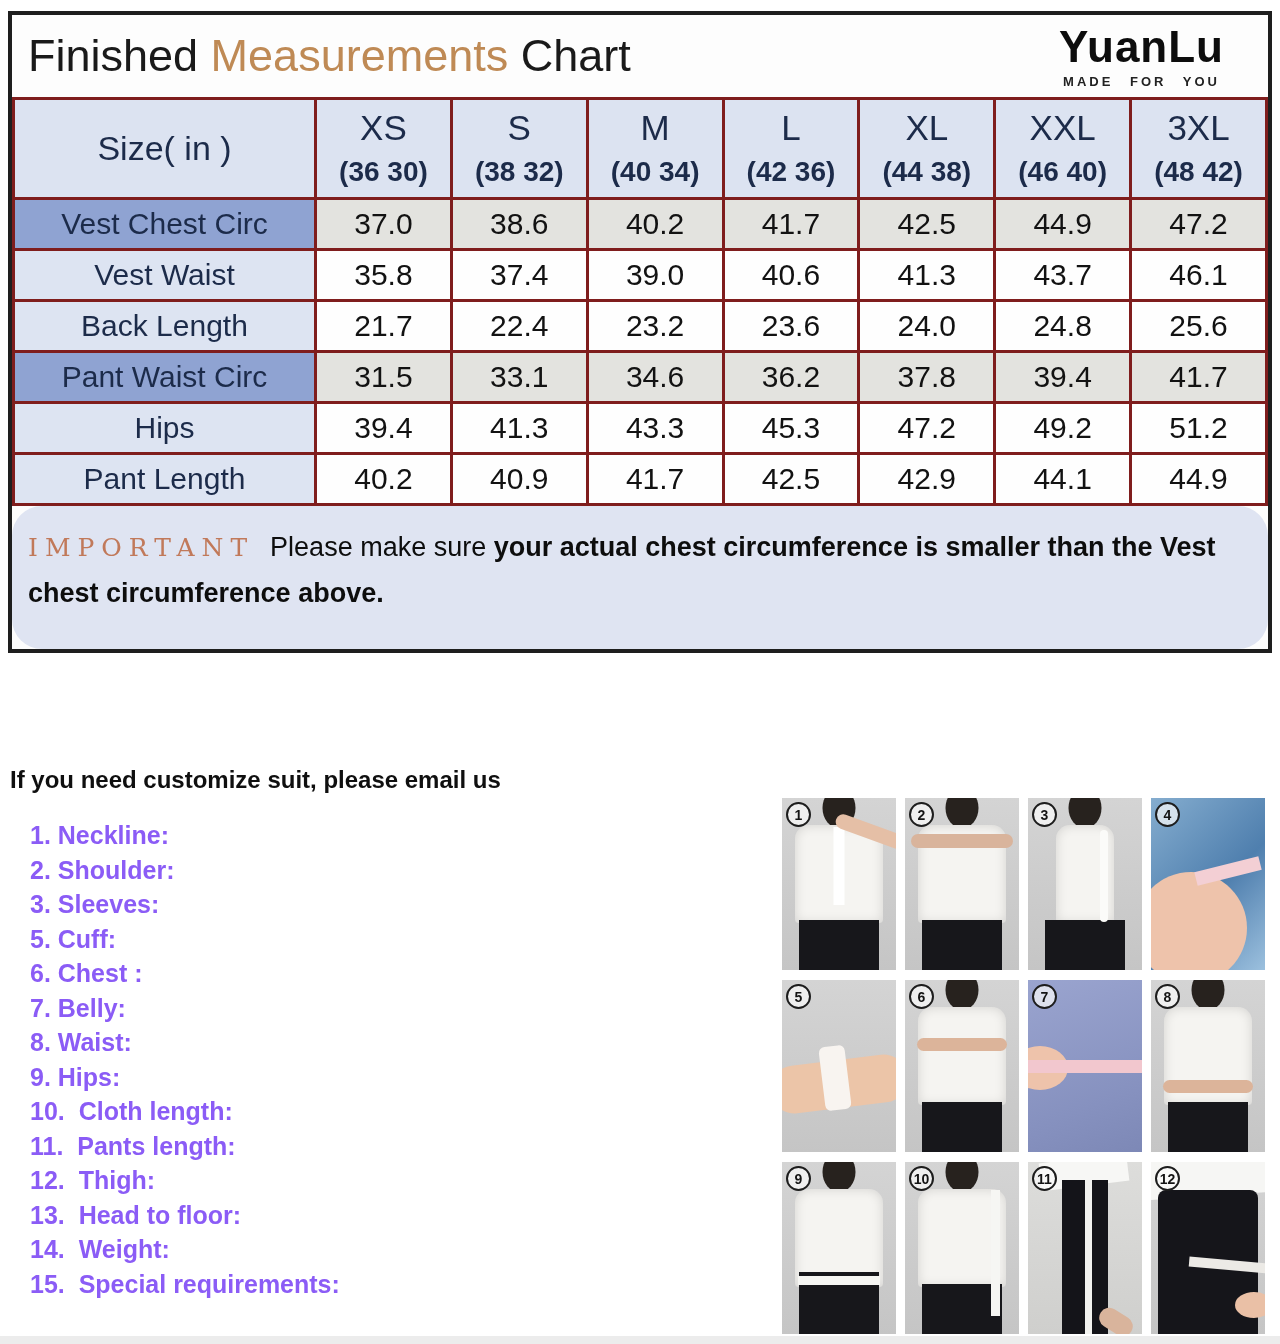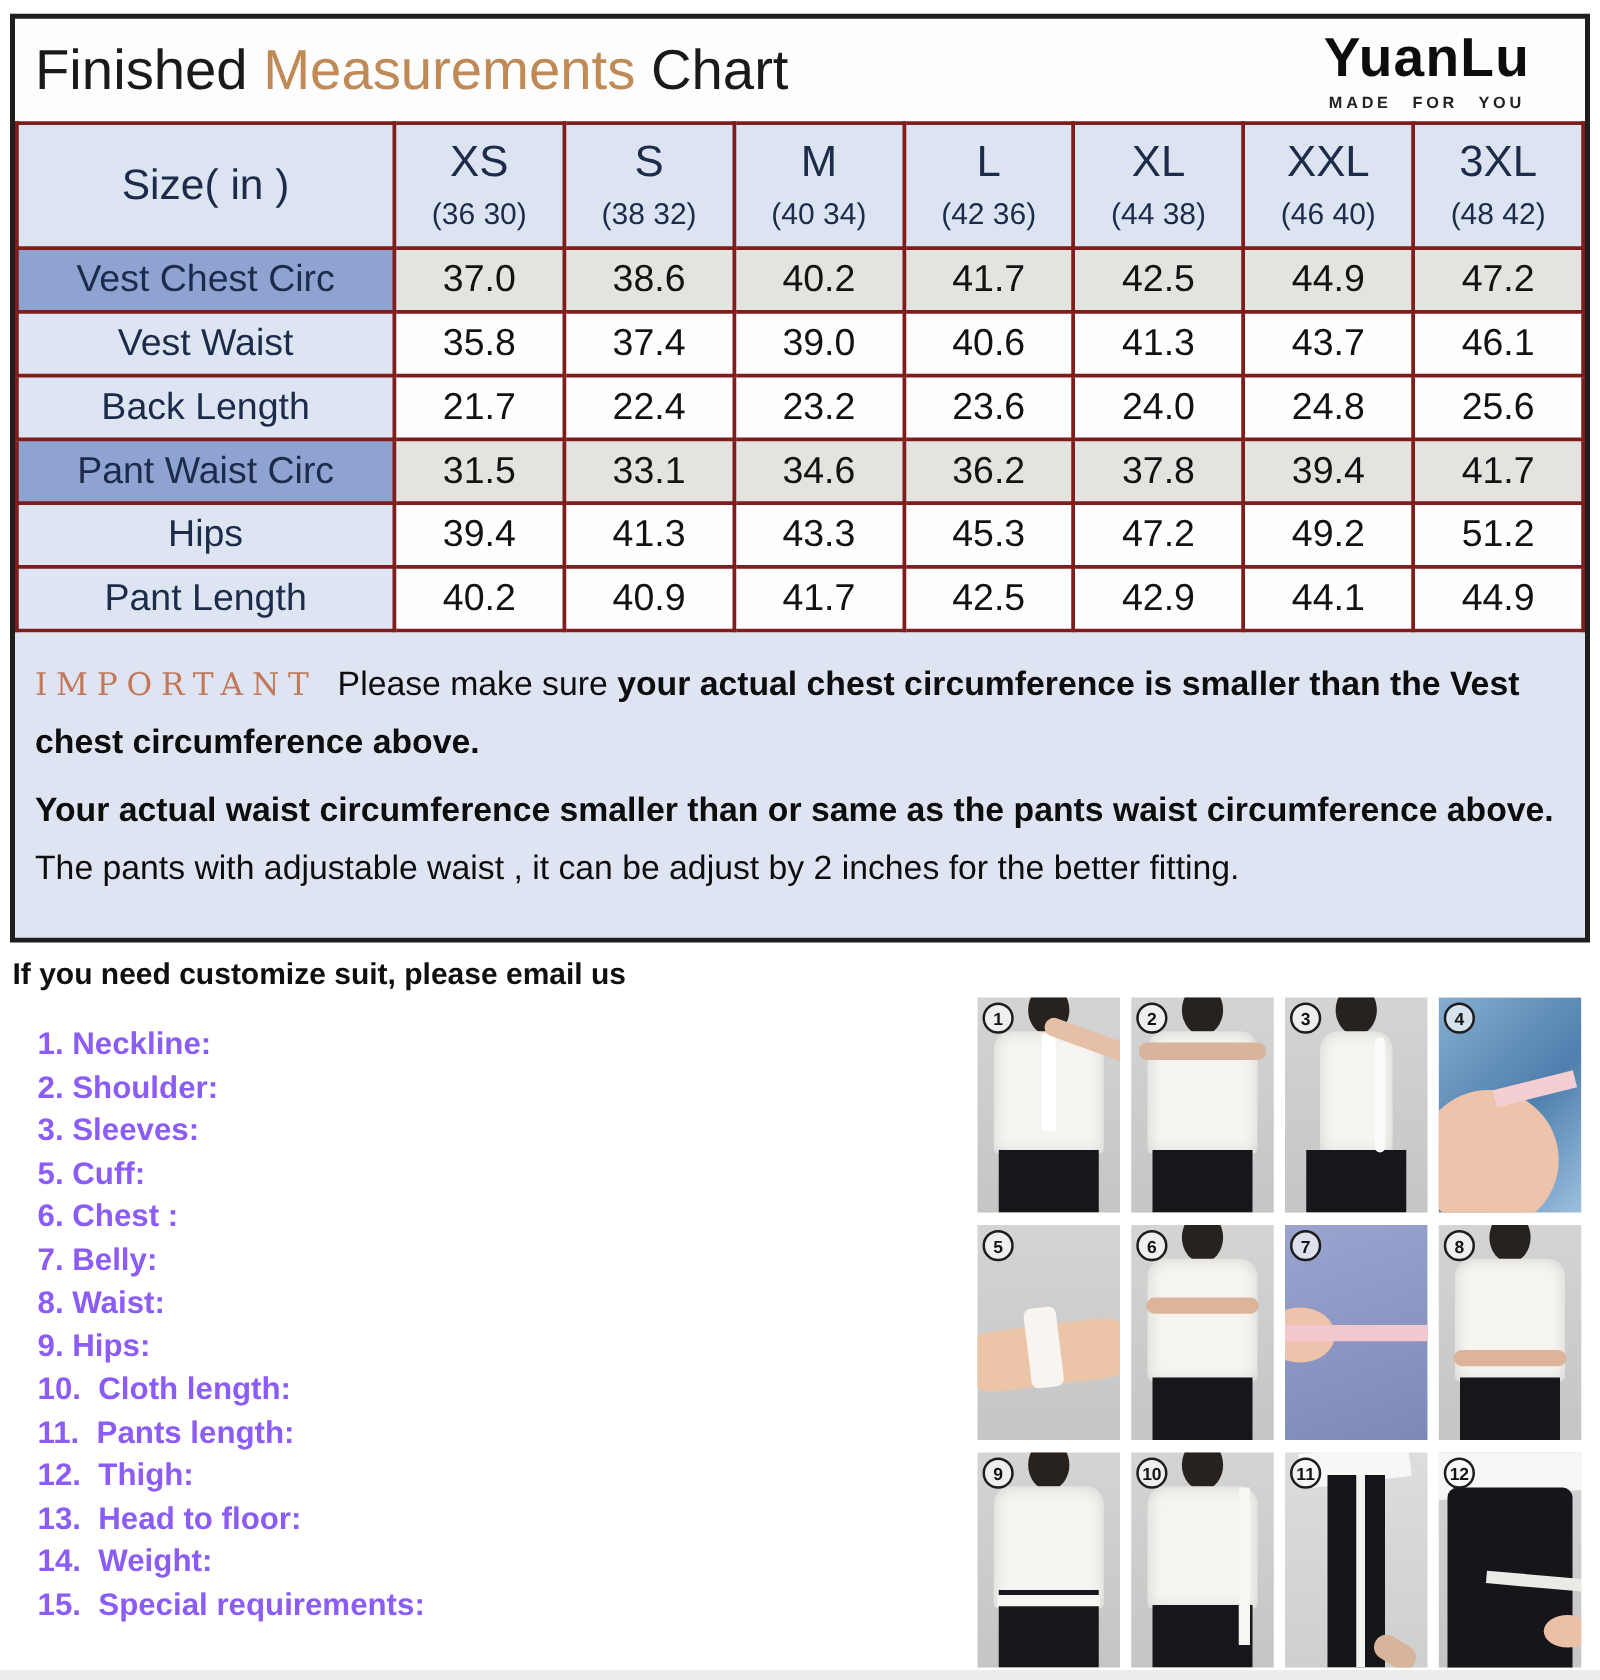--- a/index.html
+++ b/index.html
@@ -20,28 +20,28 @@
   .brand{display:flex;flex-direction:column;align-items:center;margin-right:28px;line-height:1;}
   .brand-name{font-size:44px;font-weight:700;color:#0d0d0d;letter-spacing:1px;}
   .brand-tagline{font-size:13px;font-weight:700;color:#222;letter-spacing:3px;word-spacing:10px;margin-top:6px;}
   
   table.size-table{width:100%;border-collapse:collapse;table-layout:fixed;}
   .size-table th,.size-table td{border:3px solid #7f1d1d;padding:0;text-align:center;}
   .size-table col.c0{width:302px;}
   thead th{background:var(--header-bg,#dce3f1);height:97px;vertical-align:middle;}
   th.size-cell{font-size:34px;font-weight:400;color:var(--table-text,#1c2b4a);}
   .col-size{font-size:35px;font-weight:400;color:var(--table-text,#1c2b4a);line-height:1.1;}
-  .col-range{font-size:24px;font-weight:400;color:var(--table-text,#1c2b4a);margin-top:8px;}
+  .col-range{font-size:28px;font-weight:700;color:var(--table-text,#1c2b4a);margin-top:8px;}
   tbody td{height:48px;font-size:30px;vertical-align:middle;}
   td.row-label{background:var(--label-bg,#dde4f2);color:var(--table-text,#1c2b4a);}
   tr.hl td.row-label{background:var(--label-hl-bg,#8fa3d2);}
   td.val{background:#fefefe;color:#121212;}
   tr.hl td.val{background:var(--shade-bg,#e3e3df);}
   
-  .important{background:var(--note-bg,#dfe4f2);padding:18px 16px 24px;color:#0d0d0d;}
+  .important{background:var(--note-bg,#dfe4f2);padding:18px 16px 24px;color:#0d0d0d;border-radius:30px;}
   .important p{margin:0 0 8px;font-size:27px;line-height:1.72;}
   .imp-label{
     font-family:"DejaVu Serif","Liberation Serif",serif;
     color:var(--important-label,#c1795a);letter-spacing:7px;font-size:25px;margin-right:16px;
   }
   .important b{font-weight:700;}
   
   .customize-heading{position:absolute;left:10px;top:766px;font-size:24px;font-weight:700;color:#0f0f0f;}
   .measure-list{position:absolute;left:18px;top:806px;margin:12px;padding:0;list-style:none;
     font-size:25px;font-weight:700;color:#8b5cf6;}
@@ -218,21 +218,20 @@
           <td class="val">42.5</td>
           <td class="val">42.9</td>
           <td class="val">44.1</td>
           <td class="val">44.9</td>
         </tr>
       </tbody>
   </table>
 
   <div class="important">
     <p><span class="imp-label">IMPORTANT</span><span>Please make sure</span> <b>your actual chest circumference is smaller than the Vest chest circumference above.</b></p>
-    <p><b>Your actual waist circumference smaller than or same as the pants waist circumference above.</b> <span>The pants with adjustable waist , it can be  adjust by 2 inches for the better fitting.</span></p>
   </div>
 </div>
 
 <div class="customize-heading">If you need customize suit, please email us</div>
 <ol class="measure-list">
     <li>1. Neckline:</li>
     <li>2. Shoulder:</li>
     <li>3. Sleeves:</li>
     <li>5. Cuff:</li>
     <li>6. Chest :</li>

